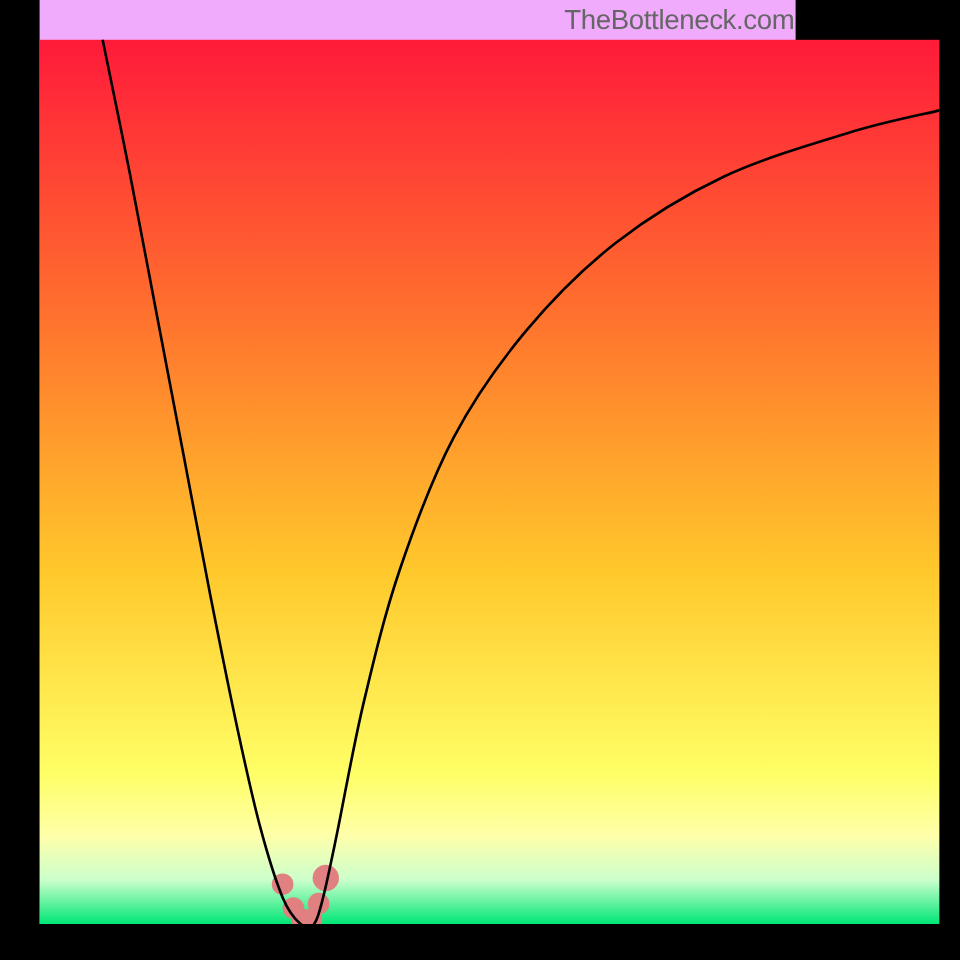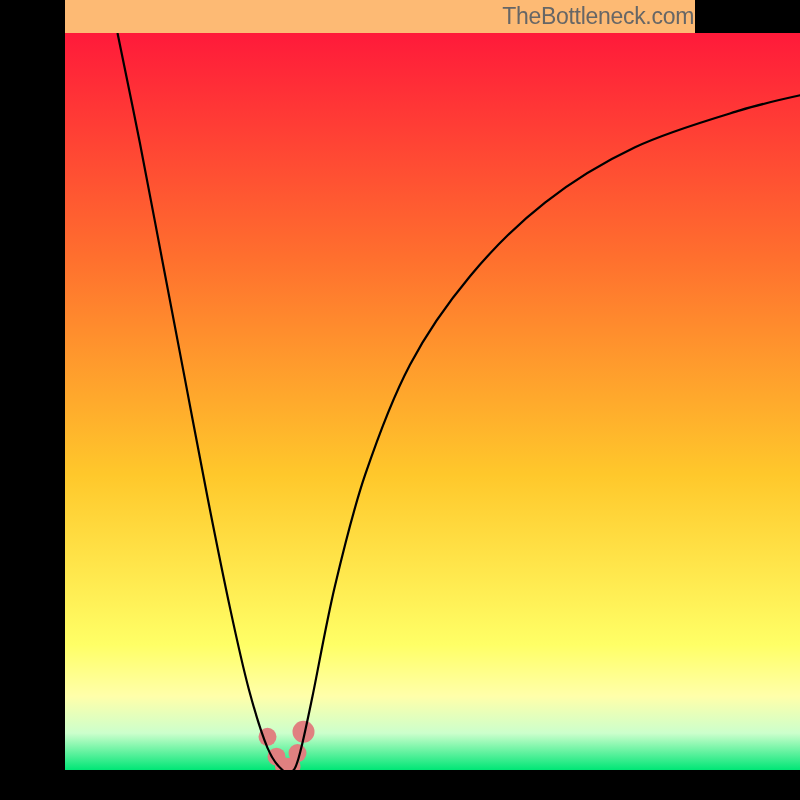--- a/index.html
+++ b/index.html
@@ -10,22 +10,21 @@
     background: #000;
     overflow: hidden;
     font-family: Arial, Helvetica, sans-serif;
   }
   .frame {
     position: absolute;
     left: 33px;
     top: 0;
     width: 630px;
     height: 770px;
-    background: #fdba74;
-    margin-left: 32px;
+    background: #f0abfc;
   }
   .plot-area {
     position: absolute;
     left: 0;
     top: 33px;
     width: 750px;
     height: 737px;
   }
   .watermark {
     position: absolute;

